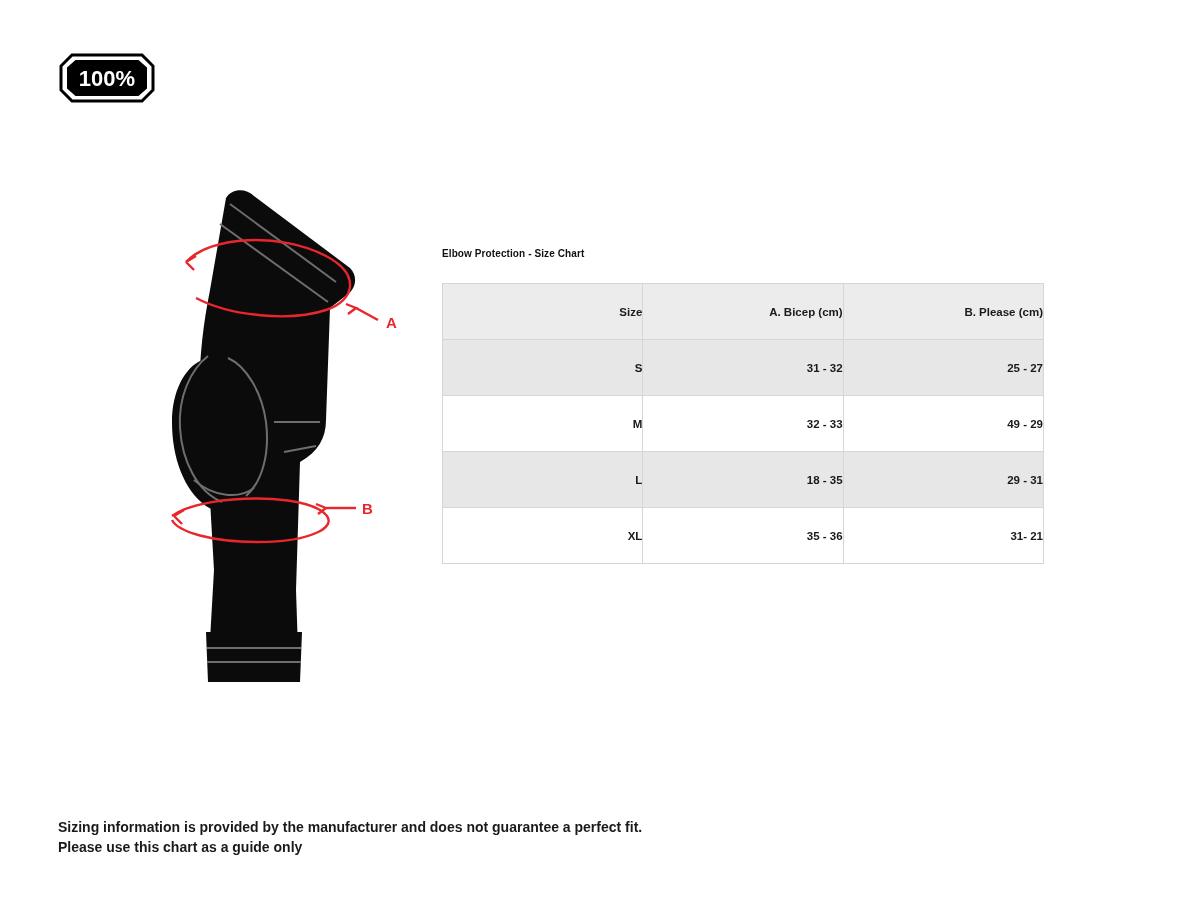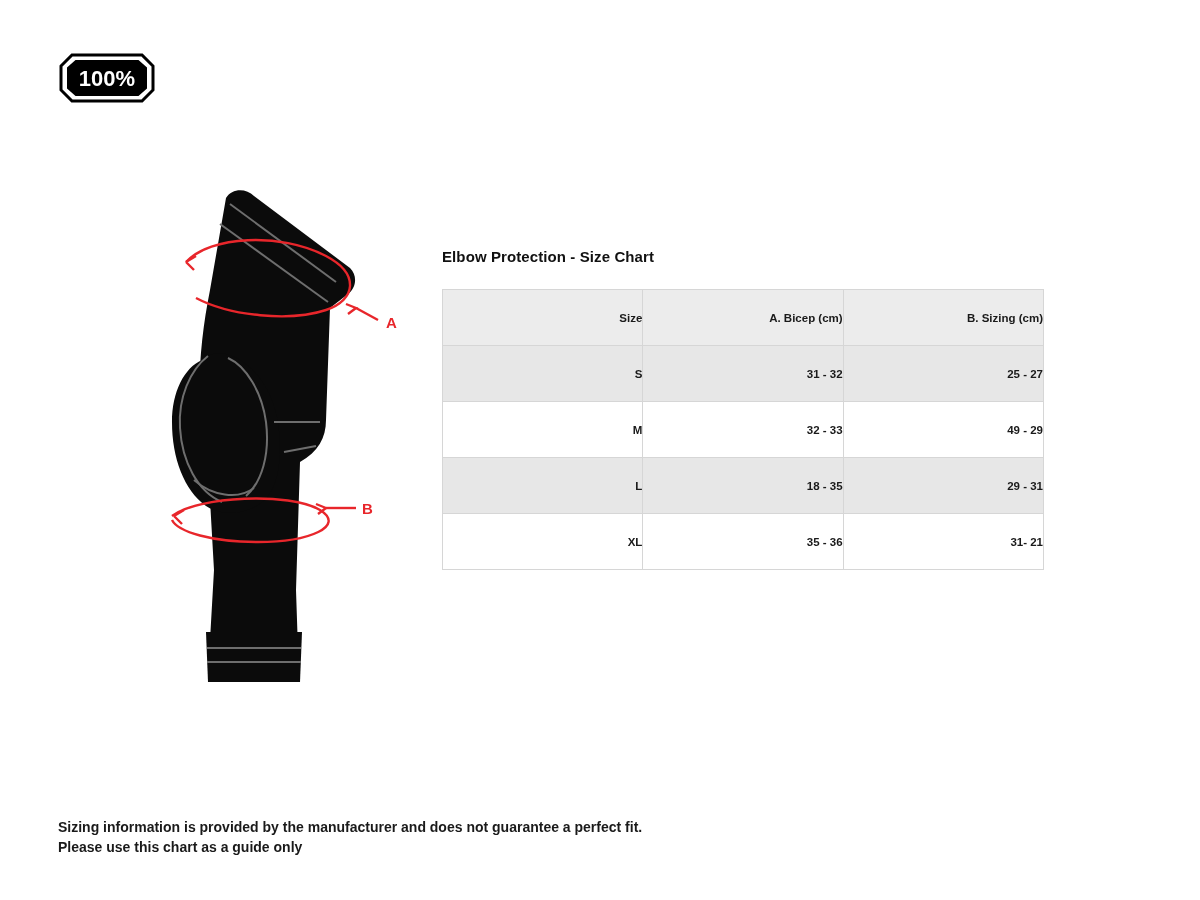--- a/index.html
+++ b/index.html
@@ -35,21 +35,21 @@
   }
 
   
   .chart-block {
     position: absolute;
     left: 442px;
     top: 248px;
     width: 602px;
   }
   .chart-title {
-    font-size: 15px;
+    font-size: 10px;
     font-weight: bold;
     color: #111111;
     letter-spacing: 0.1px;
     margin: 0 0 24px 0;
   }
   table.size-chart {
     border-collapse: collapse;
     width: 602px;
     table-layout: fixed;
   }
@@ -173,21 +173,21 @@
 </div>
 
 <div class="chart-block">
   <h1 class="chart-title">Elbow Protection - Size Chart</h1>
 
   <table class="size-chart">
     <thead>
       <tr>
         <th>Size</th>
         <th>A. Bicep (cm)</th>
-        <th>B. Sizing (cm)</th>
+        <th>B. Please (cm)</th>
       </tr>
     </thead>
     <tbody>
       <tr class="odd">
         <td>S</td>
         <td>31 - 32</td>
         <td>25 - 27</td>
       </tr>
       <tr class="even">
         <td>M</td>

